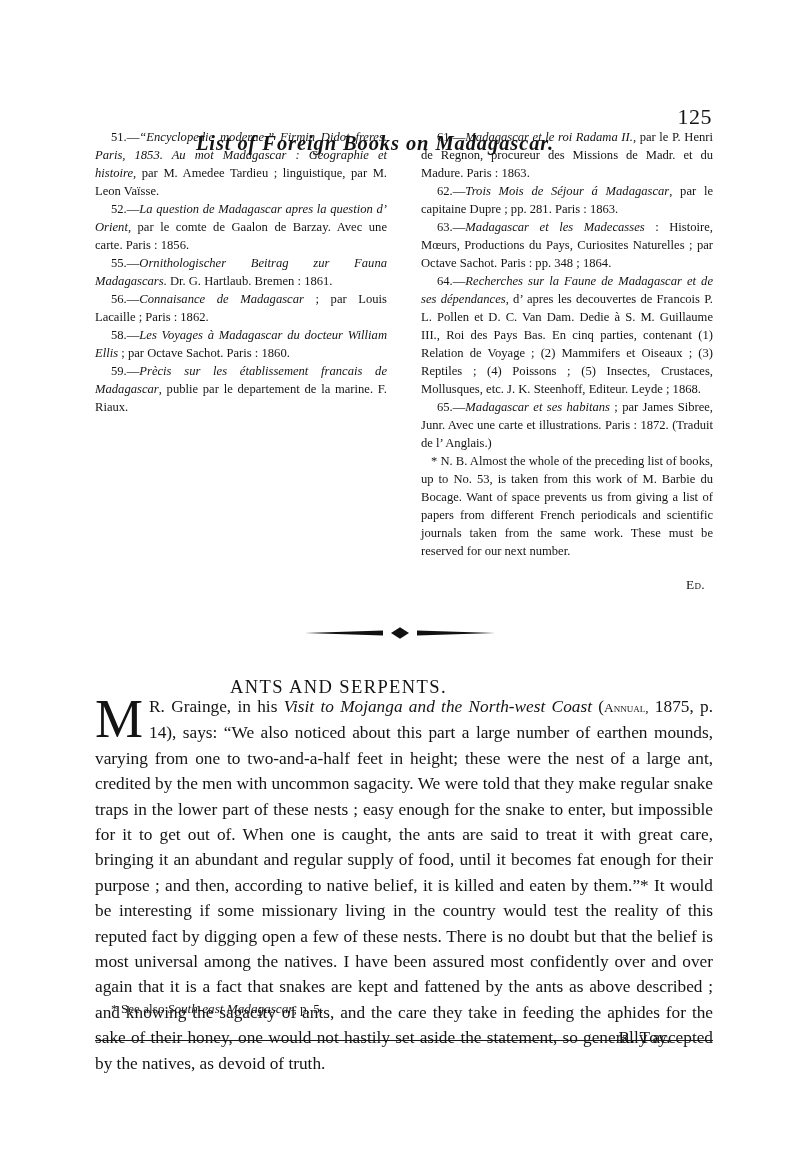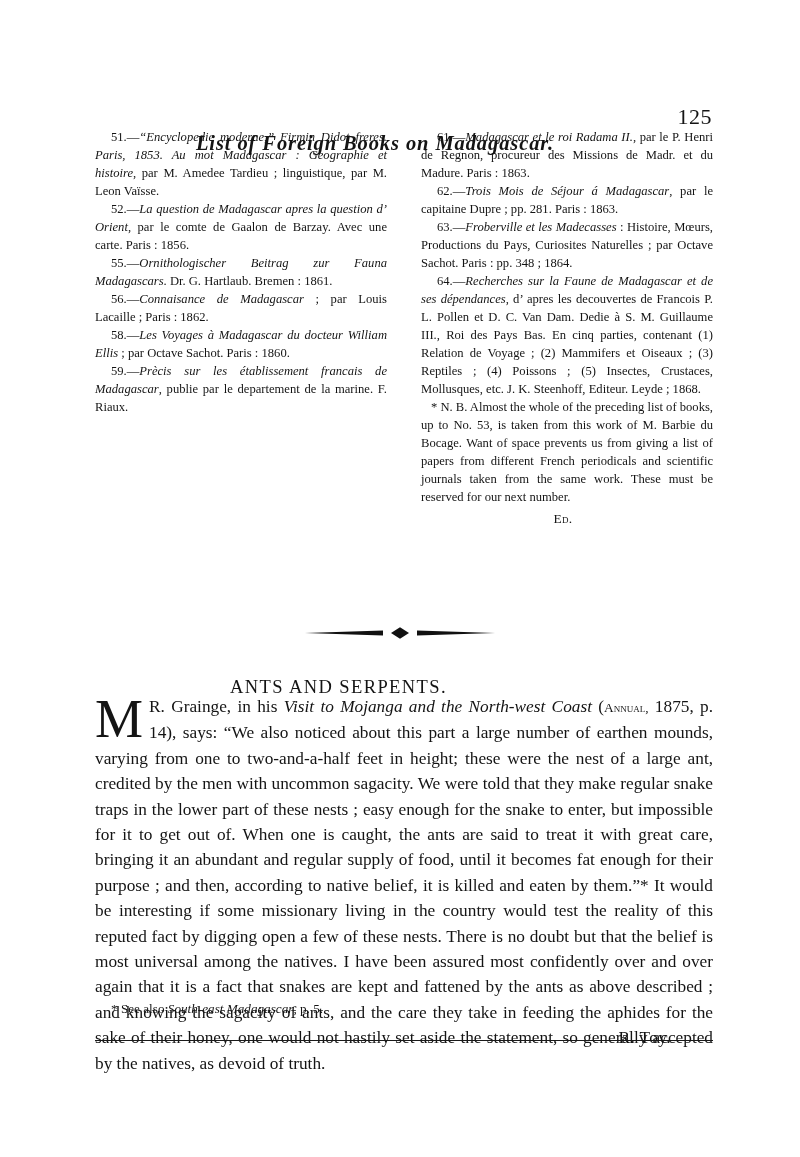--- a/index.html
+++ b/index.html
@@ -79,23 +79,23 @@
     text-indent: 16px;
     text-align: justify;
   }
   .entry:last-child { margin-bottom: 0; }
   .it { font-style: italic; }
   .note {
     text-indent: 10px;
     text-align: justify;
   }
   .sig-ed {
-    text-align: center;
+    text-align: right;
     text-indent: 0;
-    margin-top: 4px;
+    margin-top: 16px;
     padding-right: 8px;
     letter-spacing: 0.3px;
   }
   .smallcaps {
     font-variant: small-caps;
     font-size: 13.4px;
   }
 
   
   .ornament {
@@ -180,22 +180,23 @@
         <p class="entry">51.—<i>“Encyclopedie moderne,” Firmin Didot freres. Paris, 1853. Au mot Madagascar : Geographie et histoire</i>, par M. Amedee Tardieu ; linguistique, par M. Leon Vaïsse.</p>
         <p class="entry">52.—<i>La question de Madagascar apres la question d’ Orient</i>, par le comte de Gaalon de Barzay. Avec une carte. Paris : 1856.</p>
         <p class="entry">55.—<i>Ornithologischer Beitrag zur Fauna Madagascars</i>. Dr. G. Hartlaub. Bremen : 1861.</p>
         <p class="entry">56.—<i>Connaisance de Madagascar </i>; par Louis Lacaille ; Paris : 1862.</p>
         <p class="entry">58.—<i>Les Voyages à Madagascar du docteur William Ellis </i>; par Octave Sachot. Paris : 1860.</p>
         <p class="entry">59.—<i>Prècis sur les établissement francais de Madagascar</i>, publie par le departement de la marine. F. Riaux.</p>
       </div>
       <div class="biblio-col">
         <p class="entry">61.—<i>Madagascar et le roi Radama II.</i>, par le P. Henri de Regnon, procureur des Missions de Madr. et du Madure. Paris : 1863.</p>
         <p class="entry">62.—<i>Trois Mois de Séjour á Madagascar</i>, par le capitaine Dupre ; pp. 281. Paris : 1863.</p>
-        <p class="entry">63.—<i>Froberville et les Madecasses </i>: Histoire, Mœurs, Productions du Pays, Curiosites Naturelles ; par Octave Sachot. Paris : pp. 348 ; 1864.</p>
+        <p class="entry">63.—<i>Madagascar et les Madecasses </i>: Histoire, Mœurs, Productions du Pays, Curiosites Naturelles ; par Octave Sachot. Paris : pp. 348 ; 1864.</p>
         <p class="entry">64.—<i>Recherches sur la Faune de Madagascar et de ses dépendances</i>, d’ apres les decouvertes de Francois P. L. Pollen et D. C. Van Dam. Dedie à S. M. Guillaume III., Roi des Pays Bas. En cinq parties, contenant (1) Relation de Voyage ; (2) Mammifers et Oiseaux ; (3) Reptiles ; (4) Poissons ; (5) Insectes, Crustaces, Mollusques, etc. J. K. Steenhoff, Editeur. Leyde ; 1868.</p>
+        <p class="entry">65.—<i>Madagascar et ses habitans </i>; par James Sibree, Junr. Avec une carte et illustrations. Paris : 1872. (Traduit de l’ Anglais.)</p>
         <p class="entry note">* N. B. Almost the whole of the preceding list of books, up to No. 53, is taken from this work of M. Barbie du Bocage. Want of space prevents us from giving a list of papers from different French periodicals and scientific journals taken from the same work. These must be reserved for our next number.</p>
         <p class="entry sig-ed smallcaps">Ed.</p>
       </div>
     </div>
   </div>
 
   <div class="ornament">
     <svg width="190" height="14" viewBox="0 0 190 14" aria-hidden="true">
       <polygon points="0,7 78,4.6 78,9.4" fill="#111111"></polygon>
       <polygon points="190,7 112,4.6 112,9.4" fill="#111111"></polygon>

